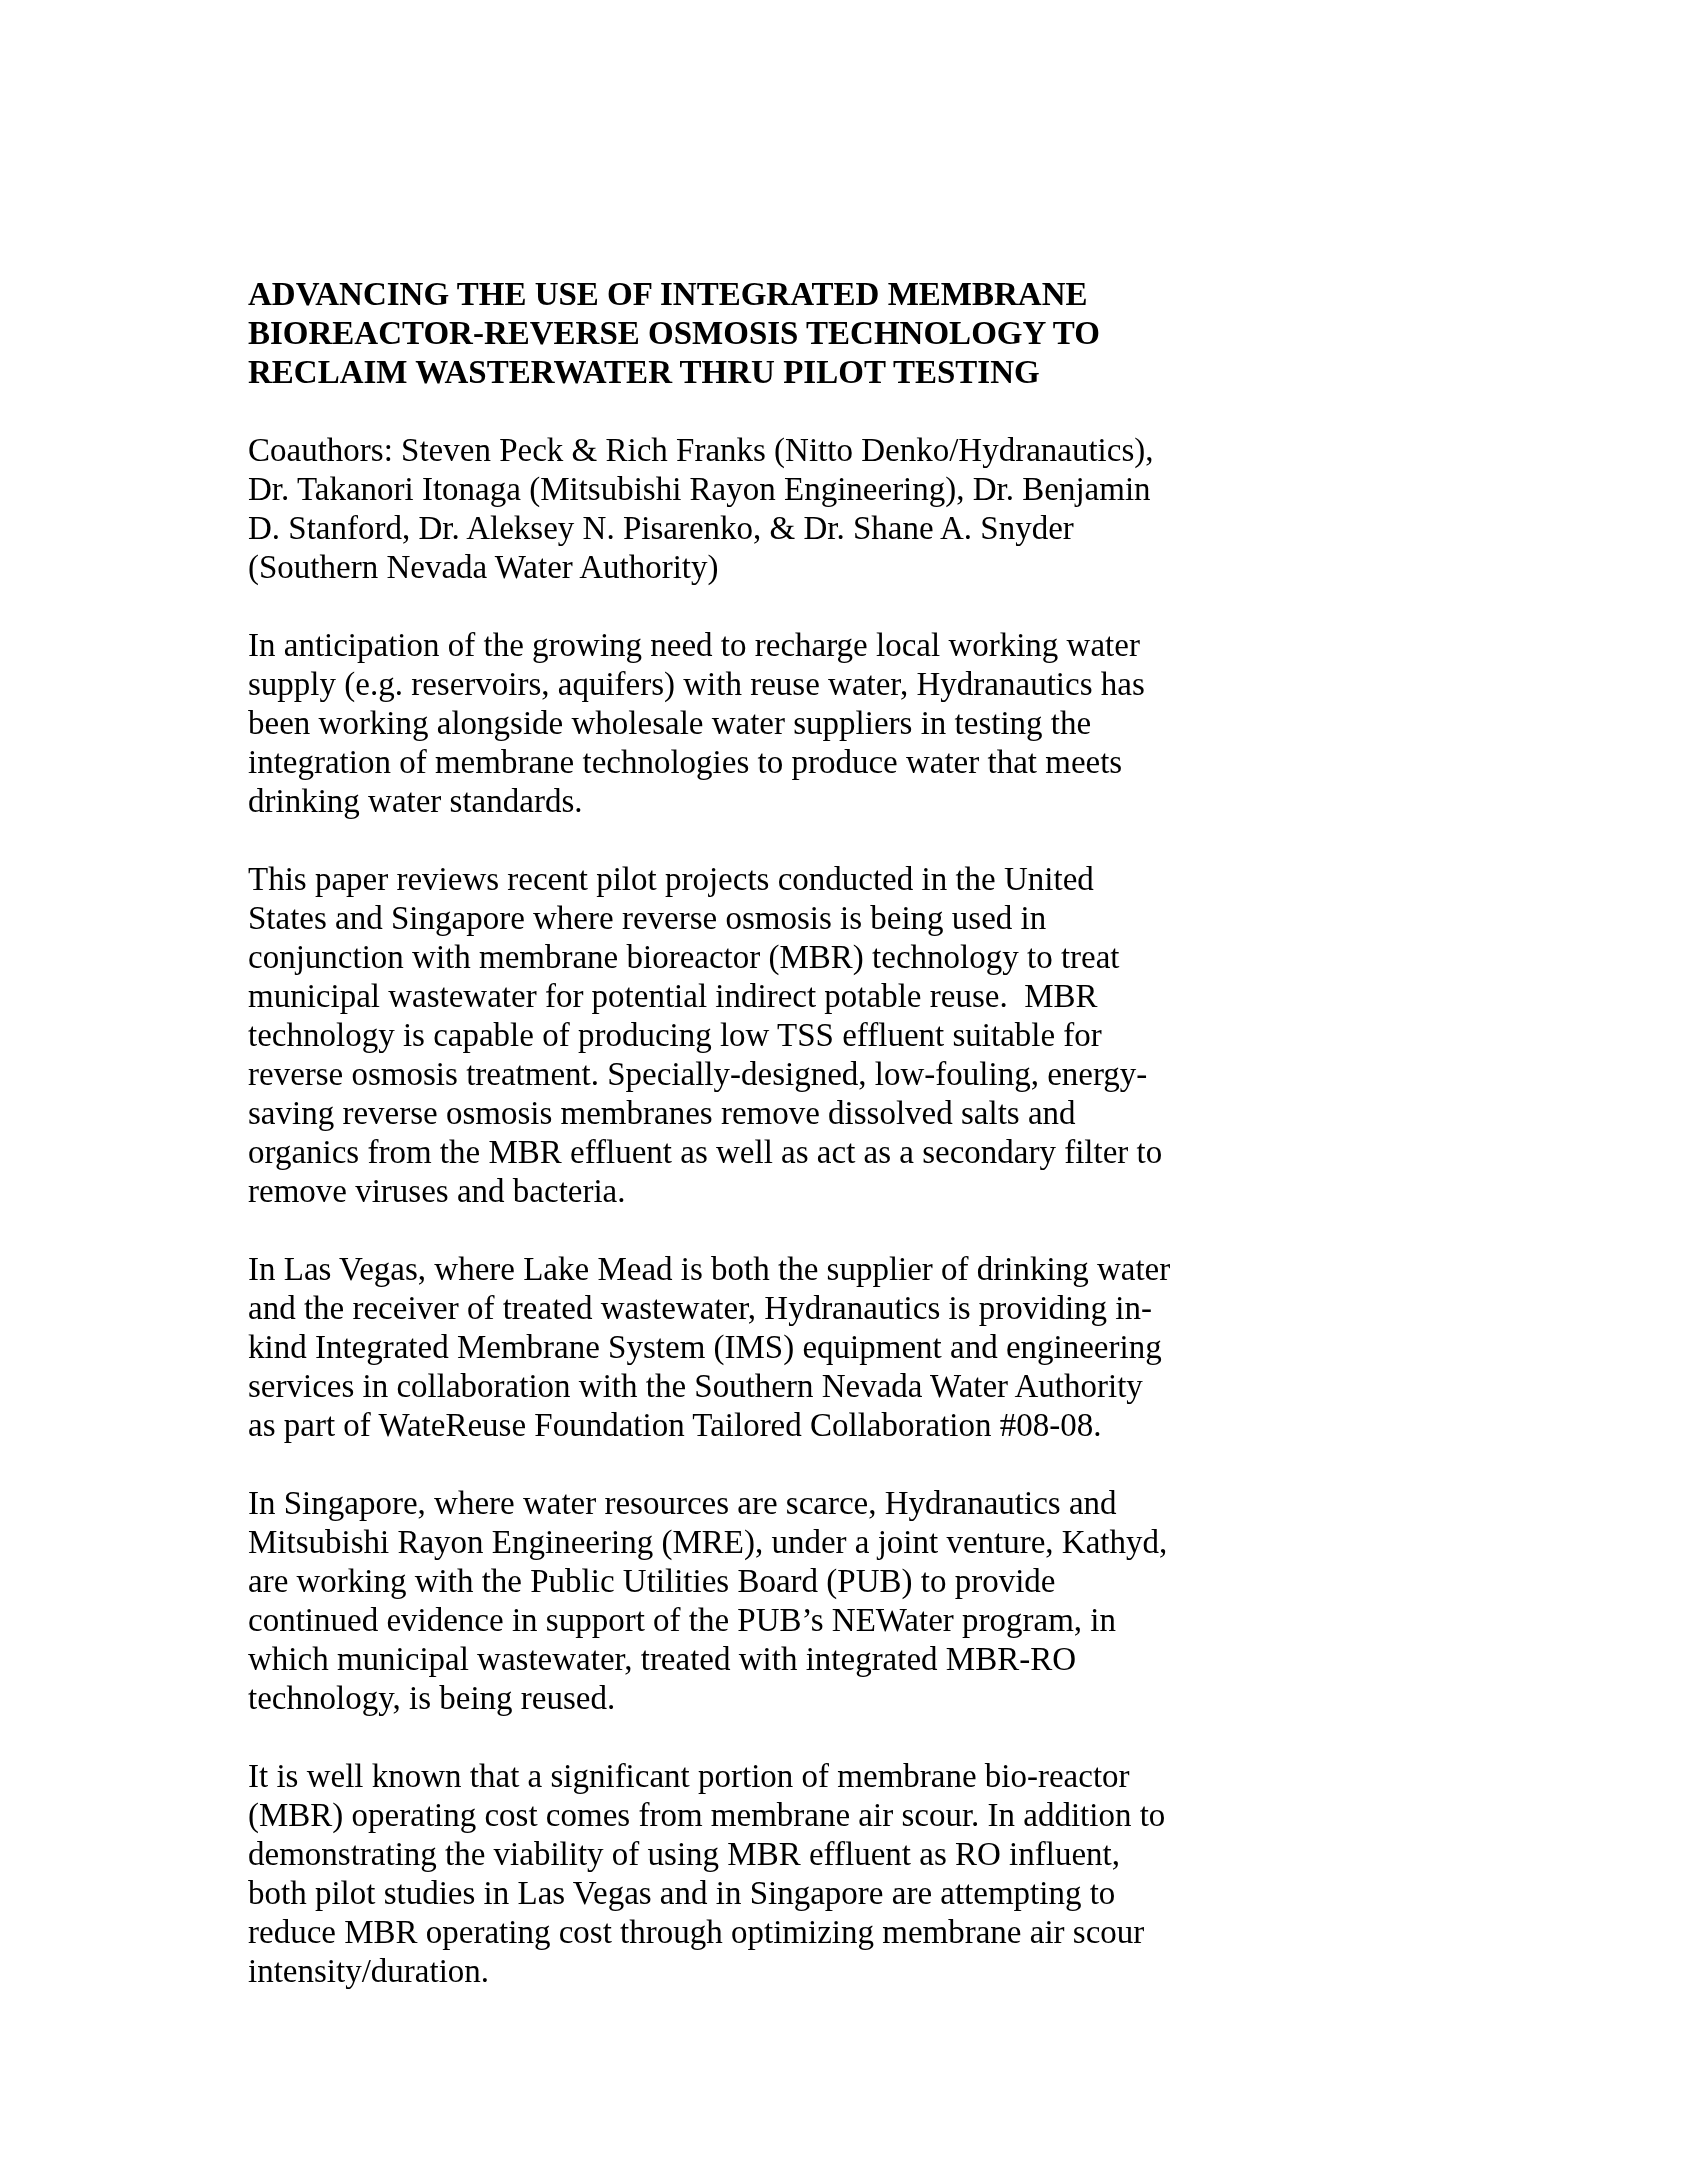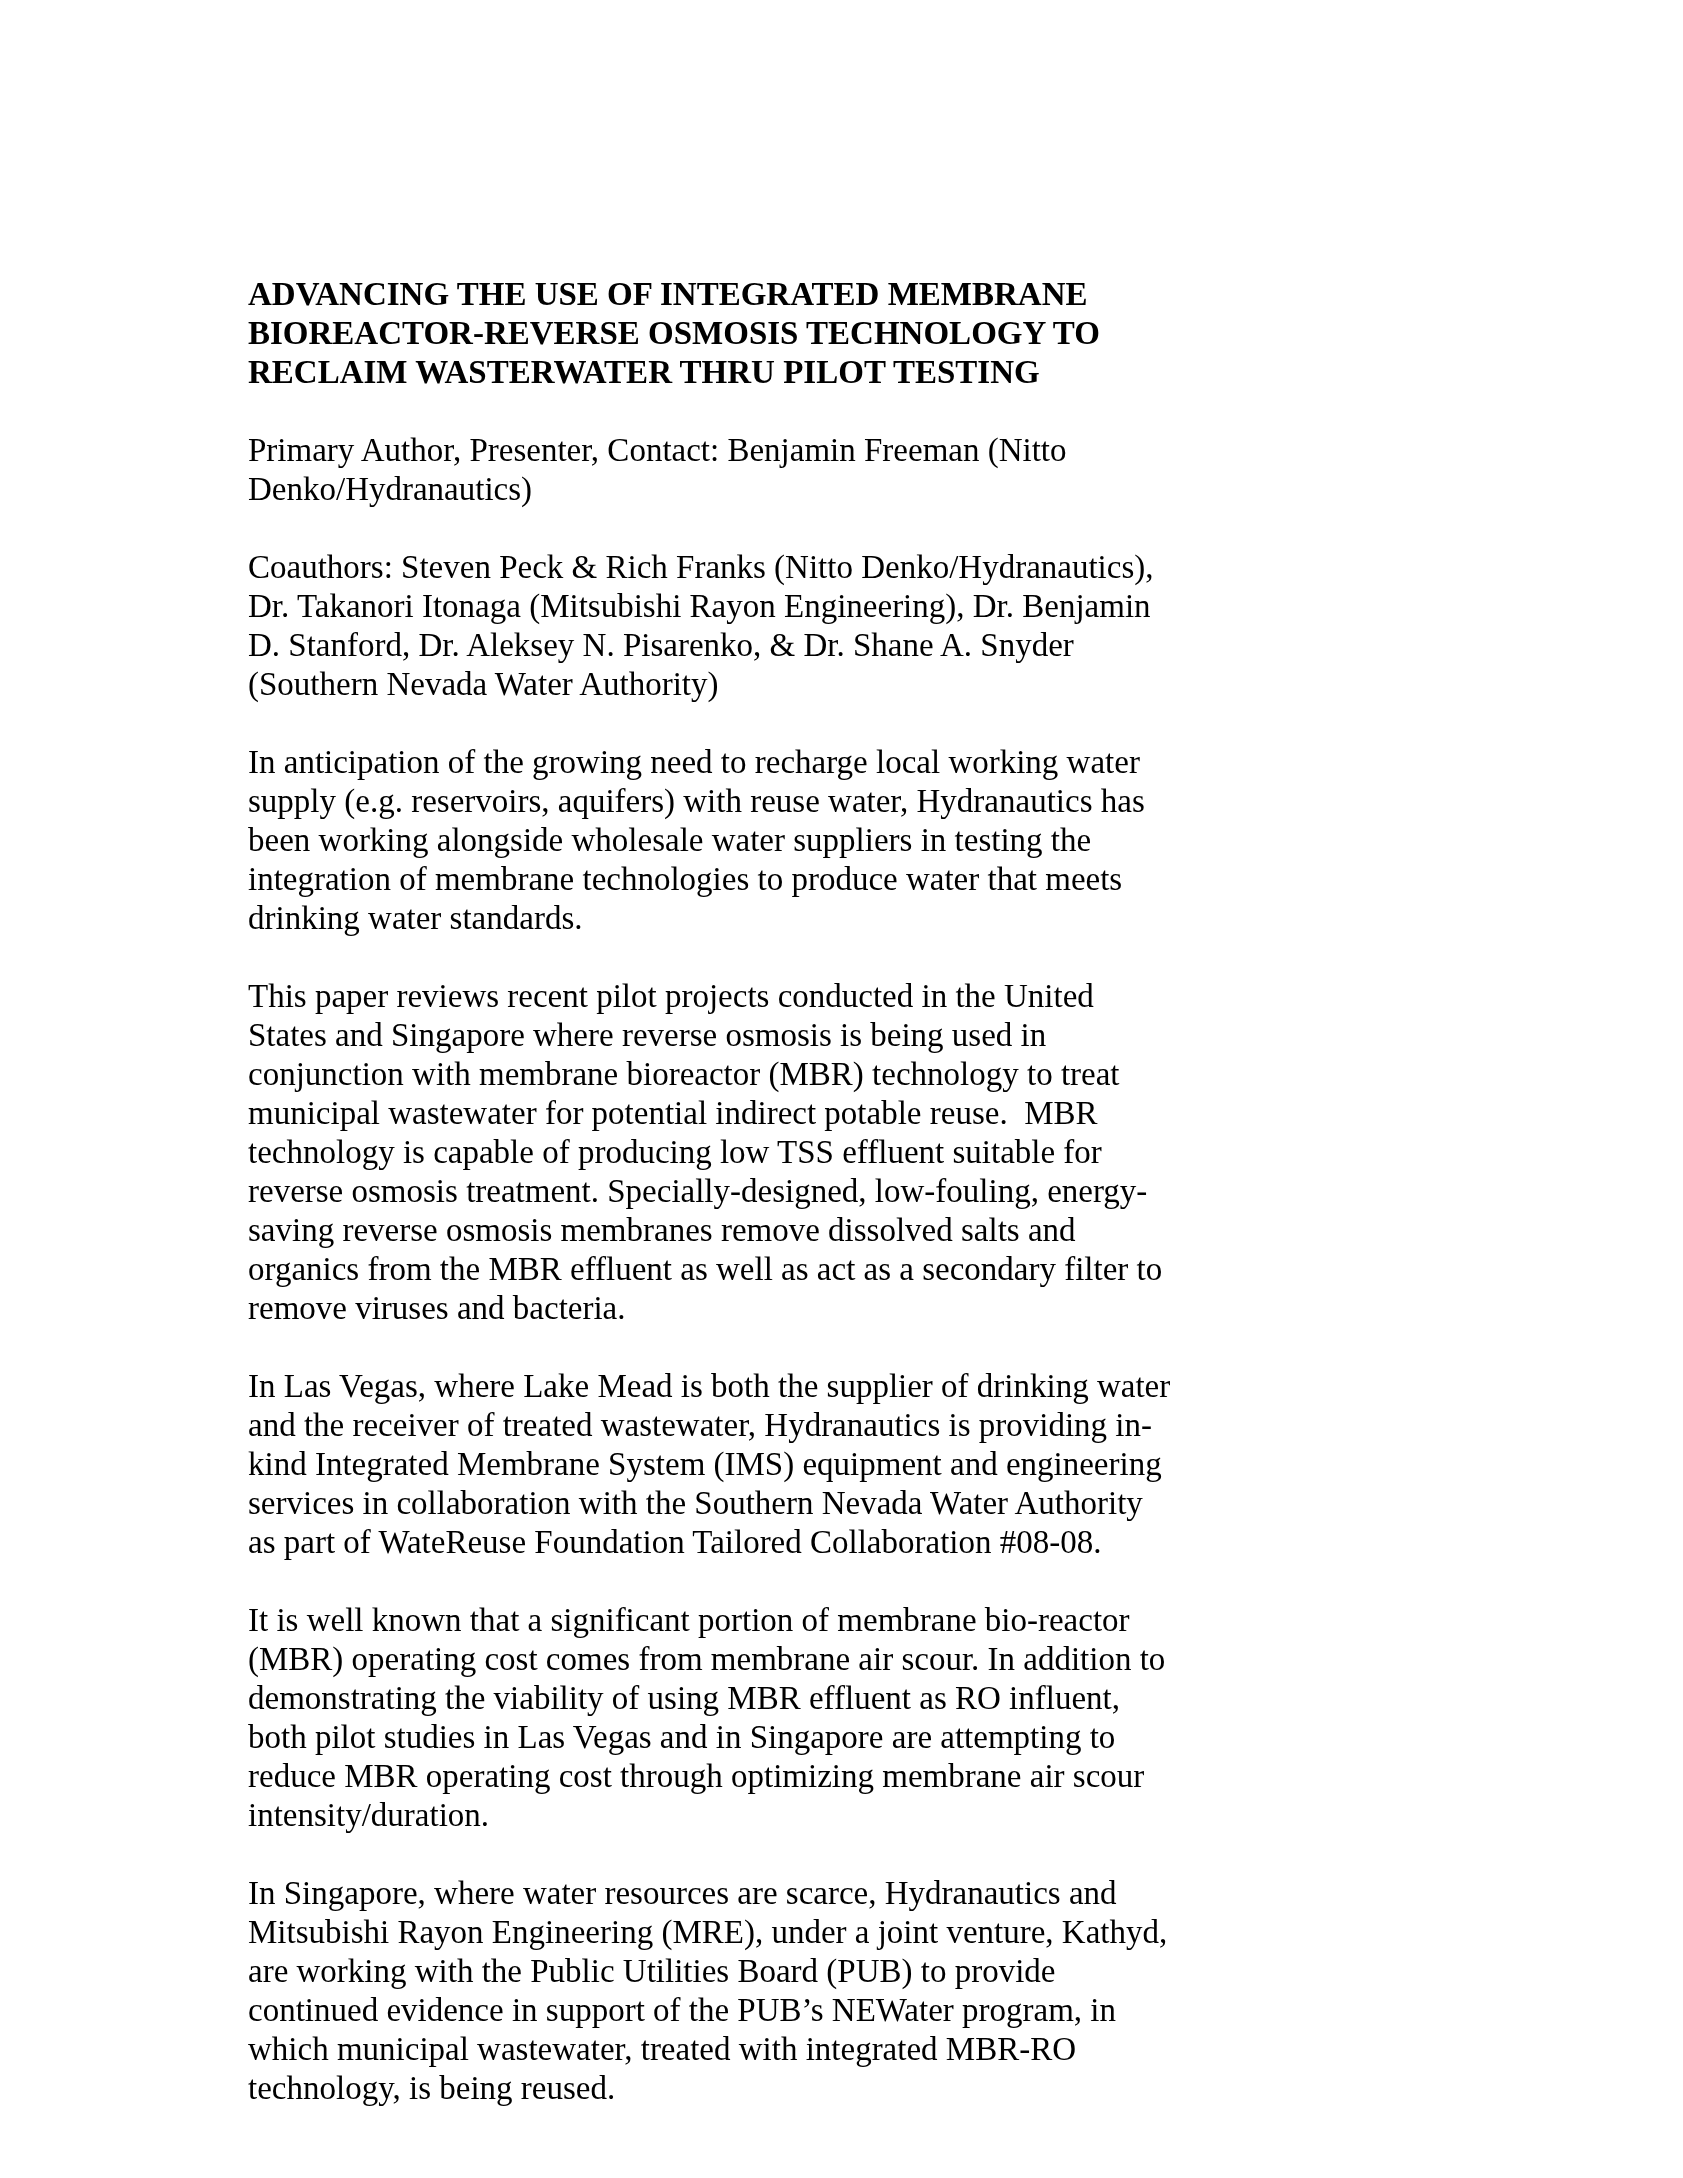--- a/index.html
+++ b/index.html
@@ -35,27 +35,26 @@
   p.doc-coauthors {
   }
 </style>
 </head>
 <body>
 
 <div class="page">
   <p class="doc-text doc-par doc-title">ADVANCING THE USE OF INTEGRATED MEMBRANE BIOREACTOR-REVERSE OSMOSIS TECHNOLOGY TO RECLAIM WASTERWATER THRU PILOT TESTING</p>
 
 
-  <p class="doc-text doc-par">Primary Author, Presenter, Contact: Benjamin Freeman (Nitto Denko/Hydranautics)</p>
 
   <p class="doc-text doc-par doc-coauthors">Coauthors: Steven Peck &amp; Rich Franks (Nitto Denko/Hydranautics), Dr. Takanori Itonaga (Mitsubishi Rayon Engineering), Dr. Benjamin D. Stanford, Dr. Aleksey N. Pisarenko, &amp; Dr. Shane A. Snyder (Southern Nevada Water Authority)</p>
 
   <p class="doc-text doc-par">In anticipation of the growing need to recharge local working water supply (e.g. reservoirs, aquifers) with reuse water, Hydranautics has been working alongside wholesale water suppliers in testing the integration of membrane technologies to produce water that meets drinking water standards.</p>
 
   <p class="doc-text doc-par">This paper reviews recent pilot projects conducted in the United States and Singapore where reverse osmosis is being used in conjunction with membrane bioreactor (MBR) technology to treat municipal wastewater for potential indirect potable reuse.  MBR technology is capable of producing low TSS effluent suitable for reverse osmosis treatment. Specially-designed, low-fouling, energy-saving reverse osmosis membranes remove dissolved salts and organics from the MBR effluent as well as act as a secondary filter to remove viruses and bacteria.</p>
 
   <p class="doc-text doc-par">In Las Vegas, where Lake Mead is both the supplier of drinking water and the receiver of treated wastewater, Hydranautics is providing in-kind Integrated Membrane System (IMS) equipment and engineering services in collaboration with the Southern Nevada Water Authority as part of WateReuse Foundation Tailored Collaboration #08-08.</p>
 
+  <p class="doc-text doc-par">In Singapore, where water resources are scarce, Hydranautics and Mitsubishi Rayon Engineering (MRE), under a joint venture, Kathyd, are working with the Public Utilities Board (PUB) to provide continued evidence in support of the PUB’s NEWater program, in which municipal wastewater, treated with integrated MBR-RO technology, is being reused.</p>
+
   <p class="doc-text doc-par">It is well known that a significant portion of membrane bio-reactor (MBR) operating cost comes from membrane air scour. In addition to demonstrating the viability of using MBR effluent as RO influent, both pilot studies in Las Vegas and in Singapore are attempting to reduce MBR operating cost through optimizing membrane air scour intensity/duration.</p>
-
-  <p class="doc-text doc-par">In Singapore, where water resources are scarce, Hydranautics and Mitsubishi Rayon Engineering (MRE), under a joint venture, Kathyd, are working with the Public Utilities Board (PUB) to provide continued evidence in support of the PUB’s NEWater program, in which municipal wastewater, treated with integrated MBR-RO technology, is being reused.</p>
 </div>
 
 
 </body></html>

